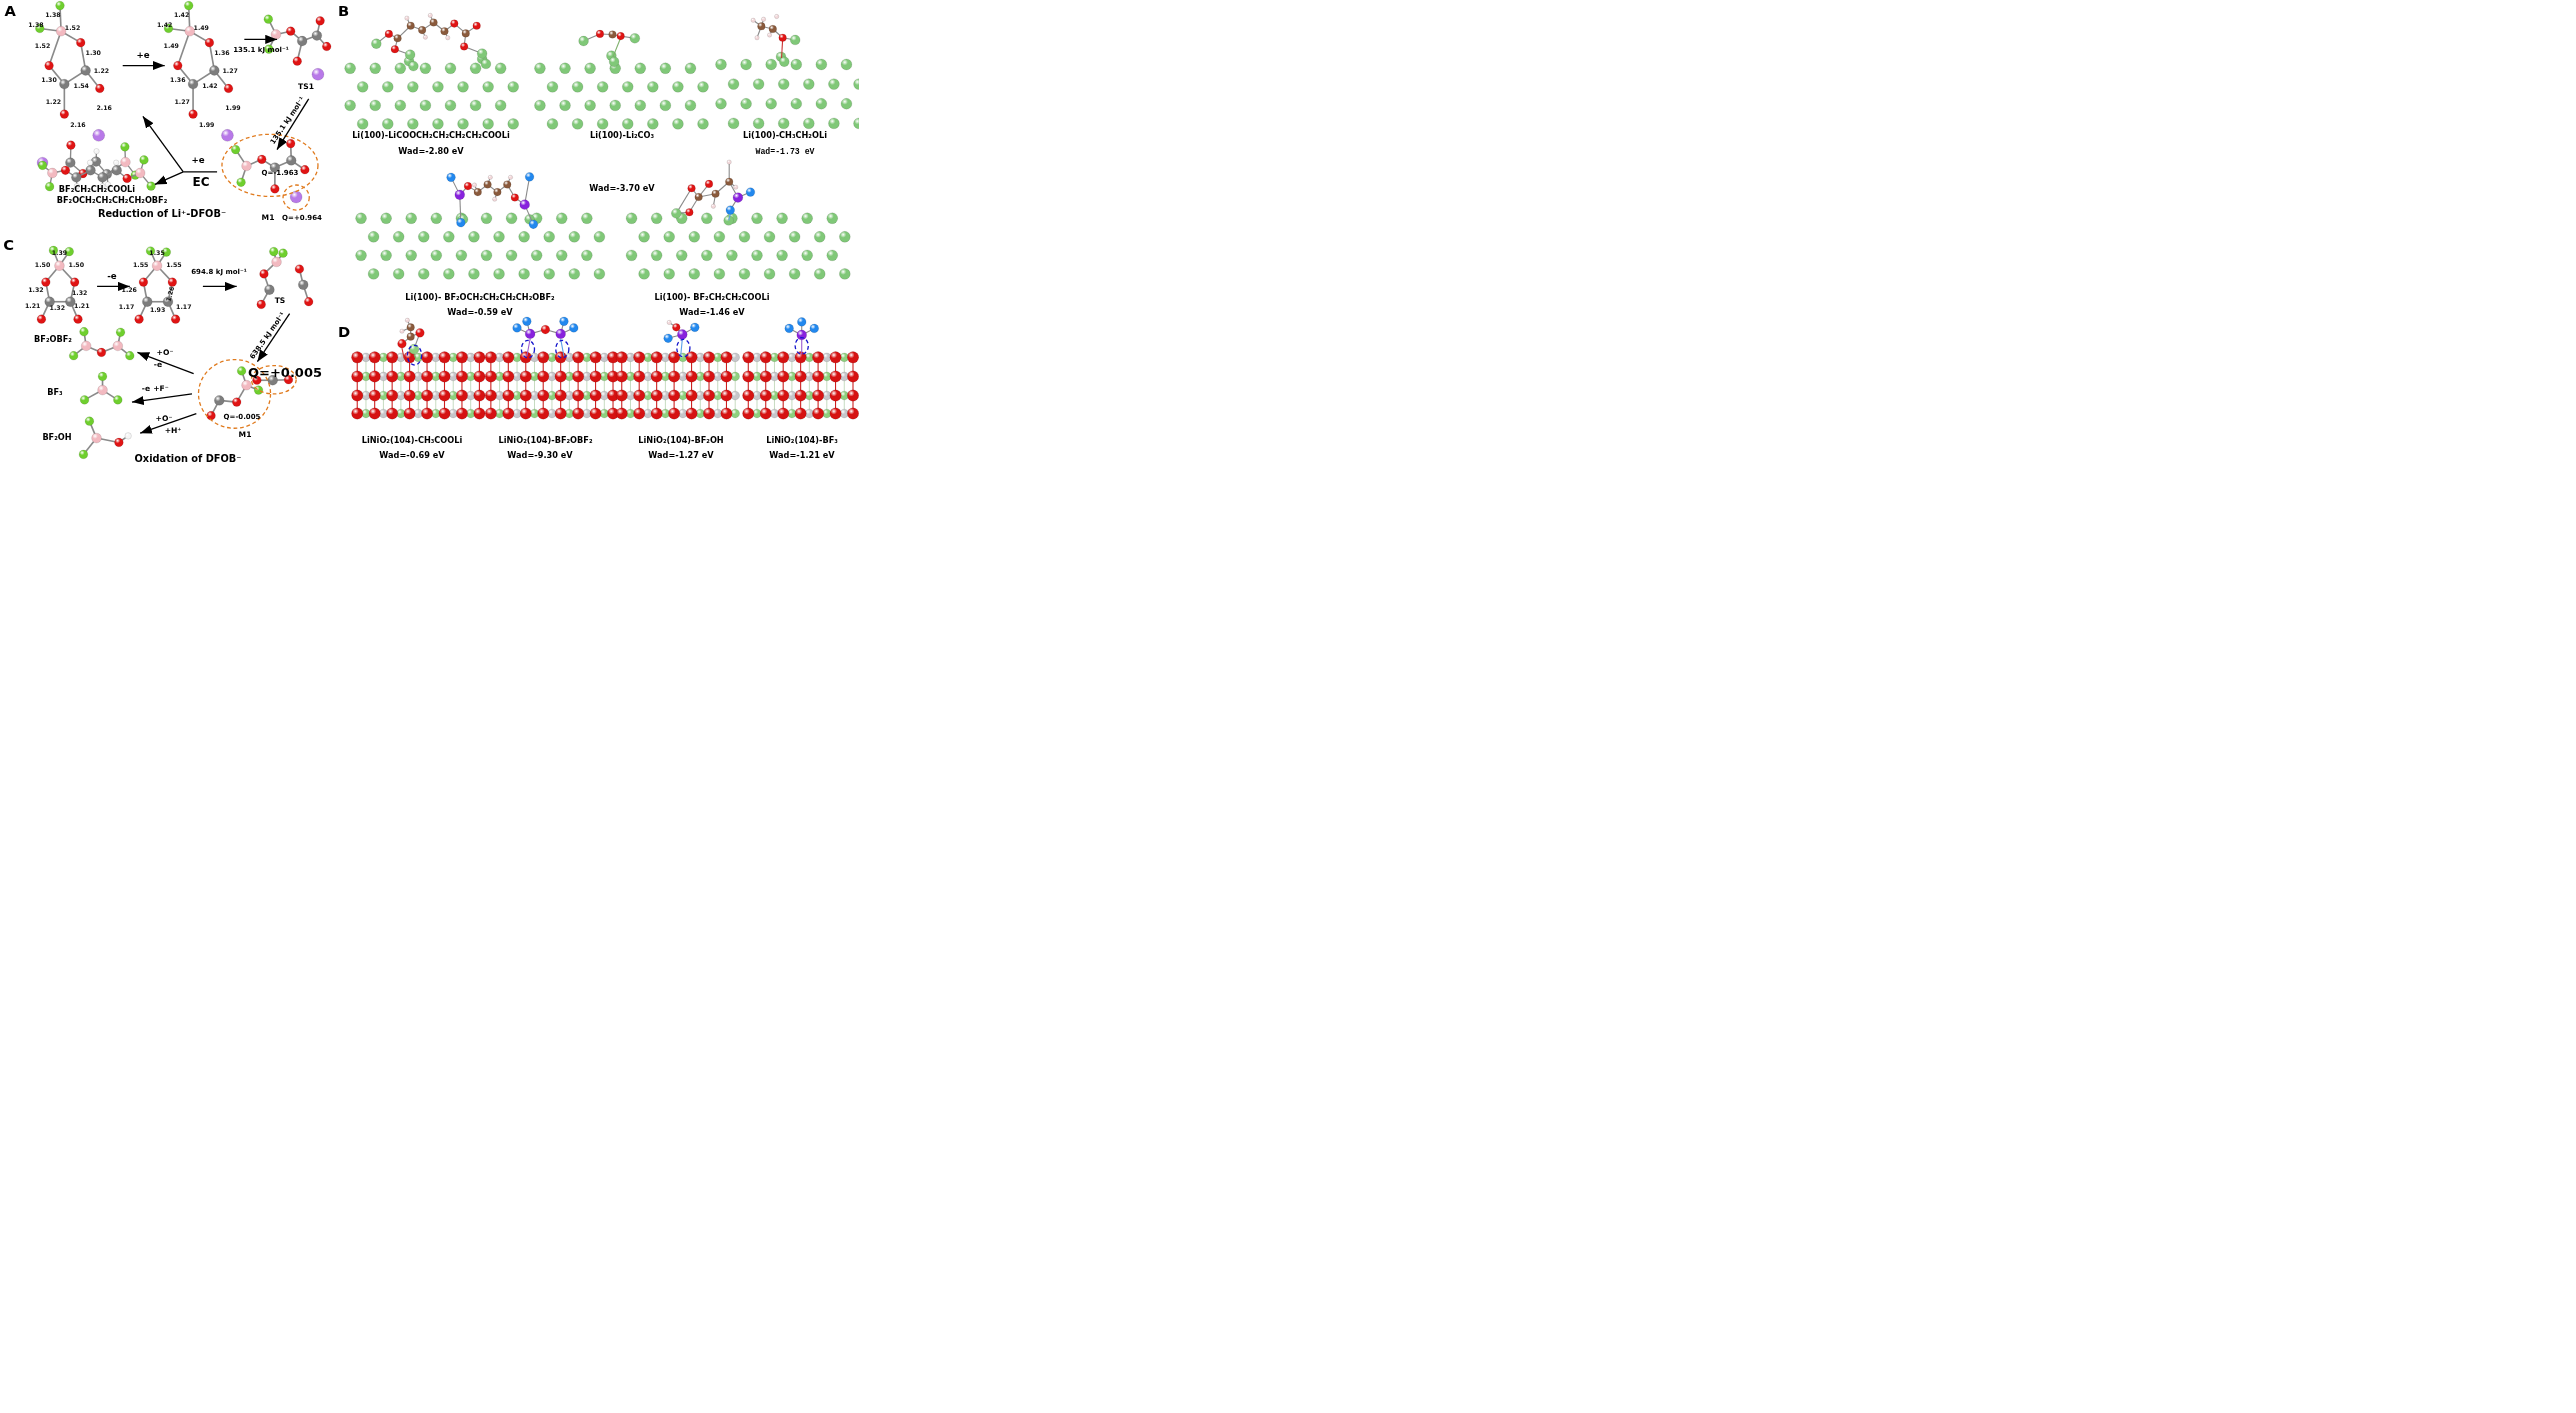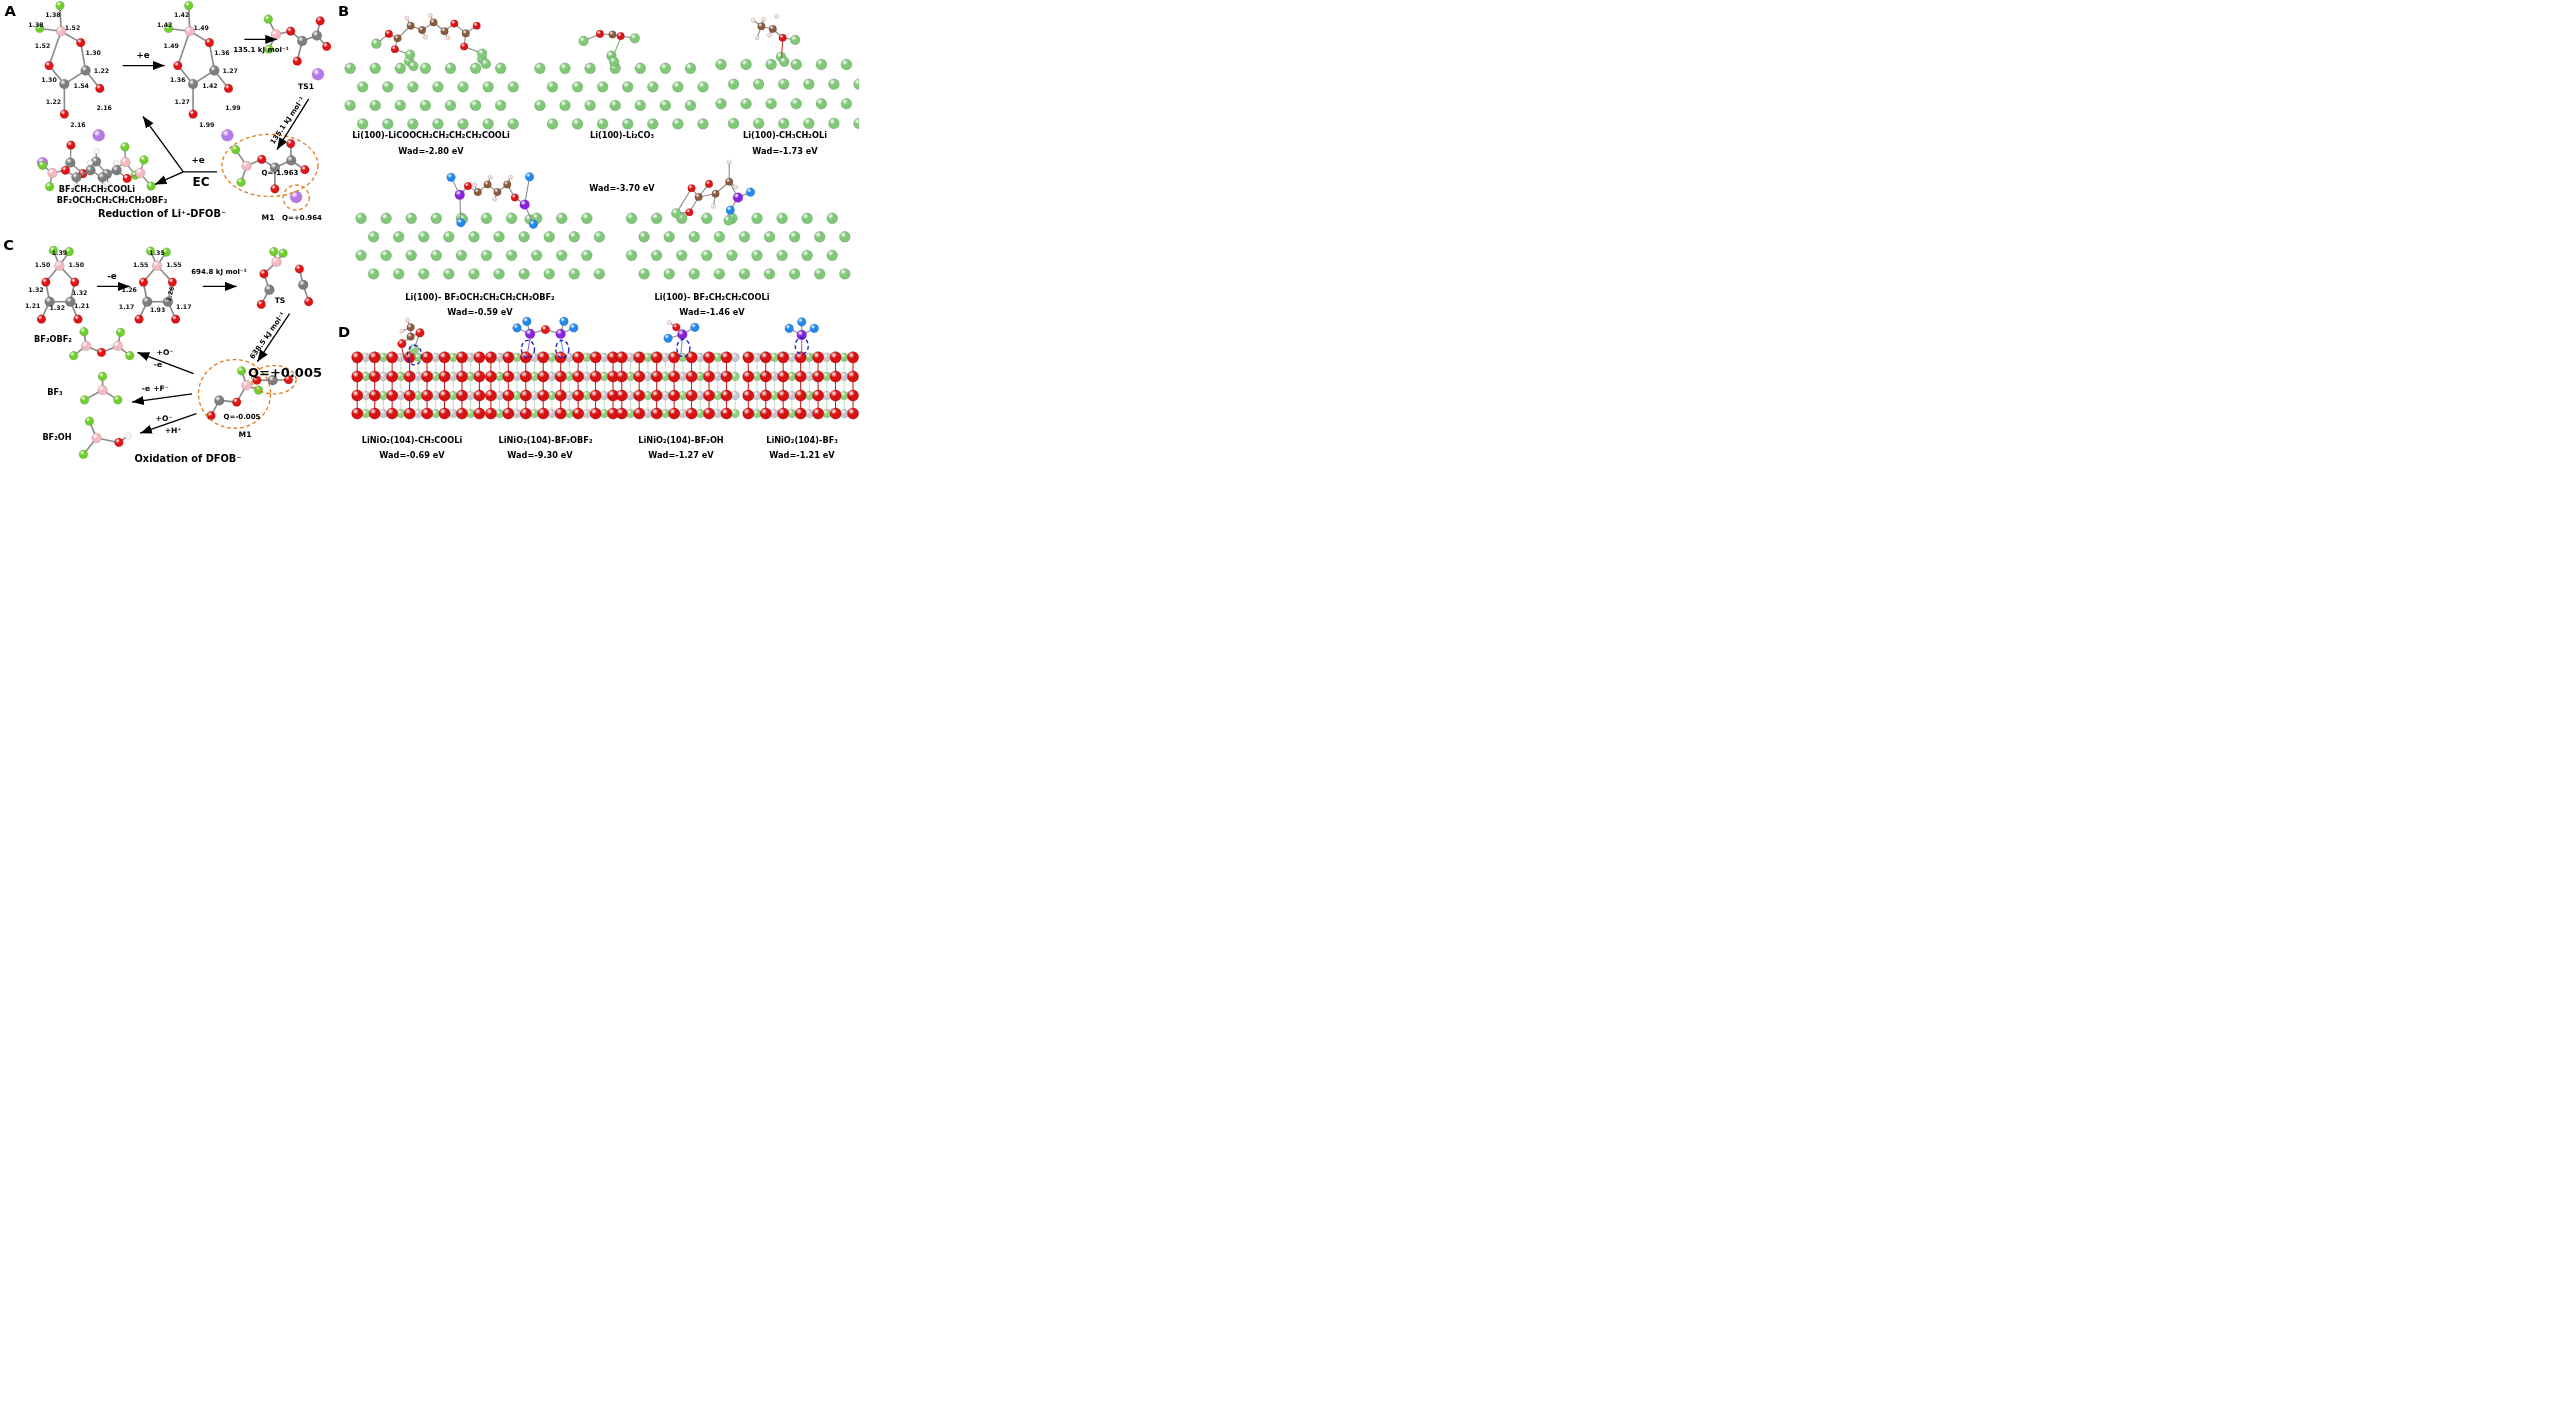--- a/index.html
+++ b/index.html
@@ -1191,21 +1191,21 @@
     <div class="ft" style="left: 158px; top: 365px; font-size: 7.6px;">-e</div>
     <div class="ft" style="left: 146px; top: 389px; font-size: 7.6px;">-e</div>
     <div class="ft" style="left: 161px; top: 389px; font-size: 7.6px;">+F⁻</div>
     <div class="ft" style="left: 164px; top: 419px; font-size: 7.6px;">+O⁻</div>
     <div class="ft" style="left: 173px; top: 431px; font-size: 7.6px;">+H⁺</div>
     <div class="cap" style="left: 431px; top: 135px;">Li(100)-LiCOOCH₂CH₂CH₂CH₂COOLi</div>
     <div class="cap" style="left: 431px; top: 151px;">Wad=-2.80 eV</div>
     <div class="cap" style="left: 622px; top: 135px;">Li(100)-Li₂CO₃</div>
     <div class="cap" style="left: 622px; top: 156px; margin-top: 32px;">Wad=-3.70 eV</div>
     <div class="cap" style="left: 785px; top: 135px;">Li(100)-CH₃CH₂OLi</div>
-    <div class="cap" style="left: 785px; top: 151px;">Wad=-1.73 eV</div>
+    <div class="cap" style="left: 785px; top: 151px; font-family: Liberation Mono, monospace;">Wad=-1.73 eV</div>
     <div class="cap" style="left: 480px; top: 297px;">Li(100)- BF₂OCH₂CH₂CH₂CH₂OBF₂</div>
     <div class="cap" style="left: 480px; top: 312px;">Wad=-0.59 eV</div>
     <div class="cap" style="left: 712px; top: 297px;">Li(100)- BF₂CH₂CH₂COOLi</div>
     <div class="cap" style="left: 712px; top: 312px;">Wad=-1.46 eV</div>
     <div class="cap" style="left: 412px; top: 440px;">LiNiO₂(104)-CH₃COOLi</div>
     <div class="cap" style="left: 412px; top: 455px;">Wad=-0.69 eV</div>
     <div class="cap" style="left: 540px; top: 440px; padding-left: 11px;">LiNiO₂(104)-BF₂OBF₂</div>
     <div class="cap" style="left: 540px; top: 455px;">Wad=-9.30 eV</div>
     <div class="cap" style="left: 681px; top: 440px;">LiNiO₂(104)-BF₂OH</div>
     <div class="cap" style="left: 681px; top: 455px;">Wad=-1.27 eV</div>

